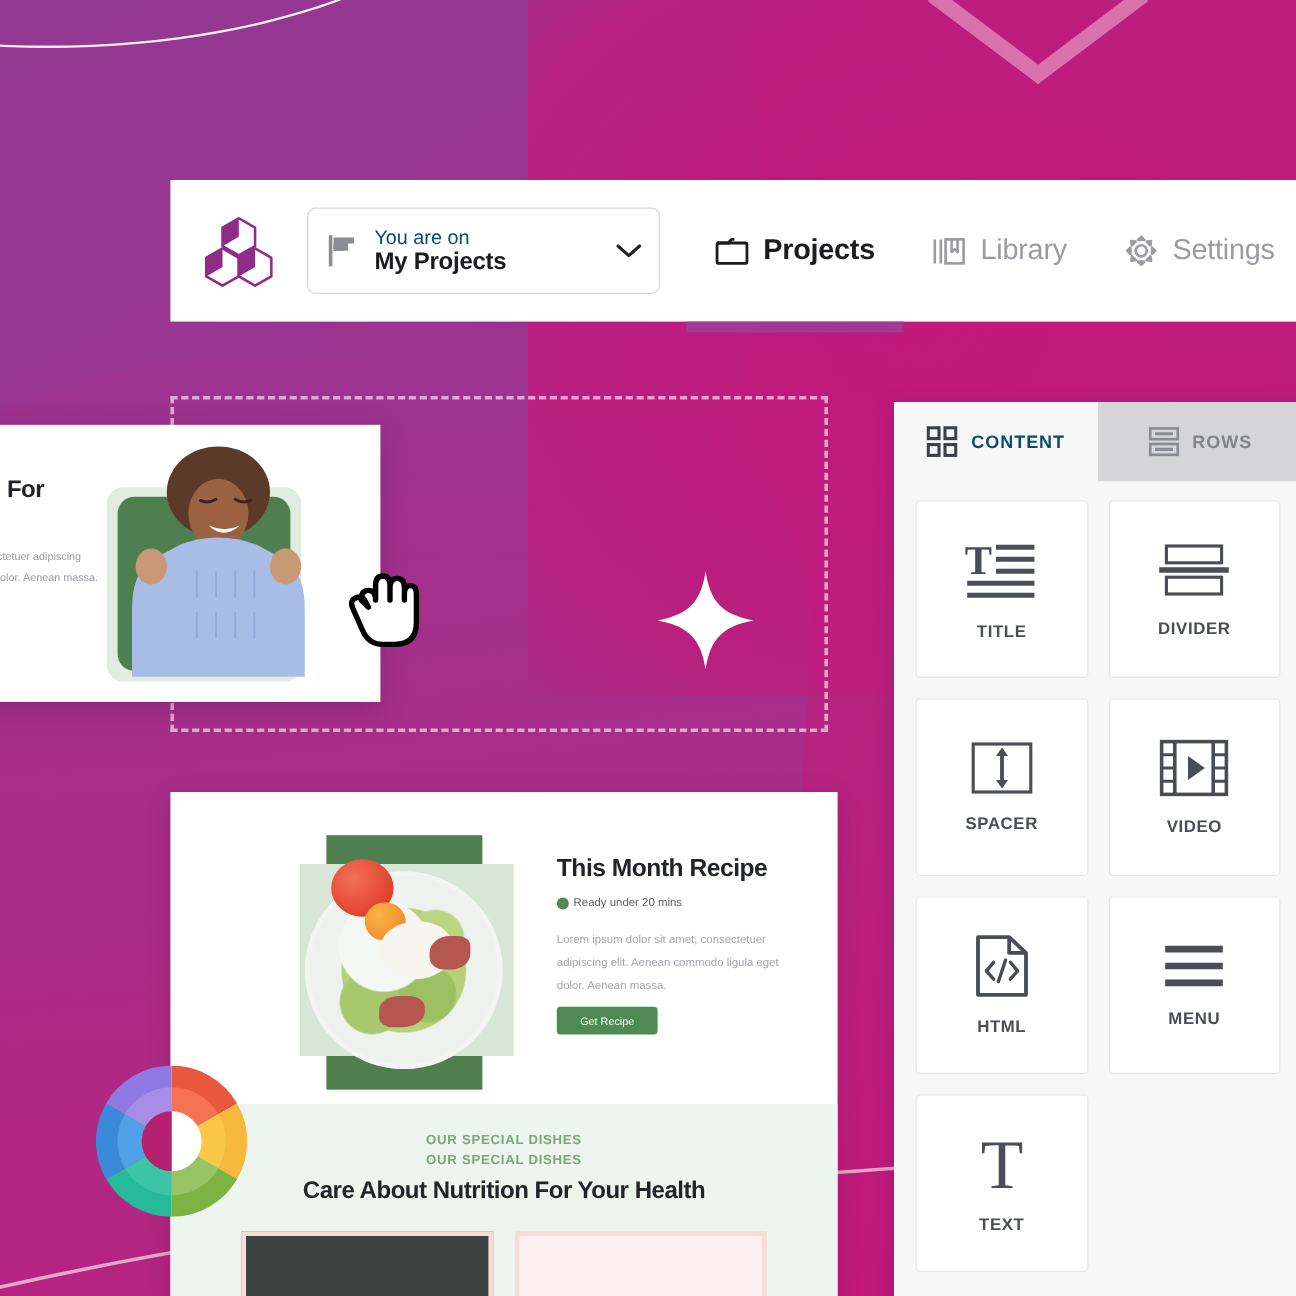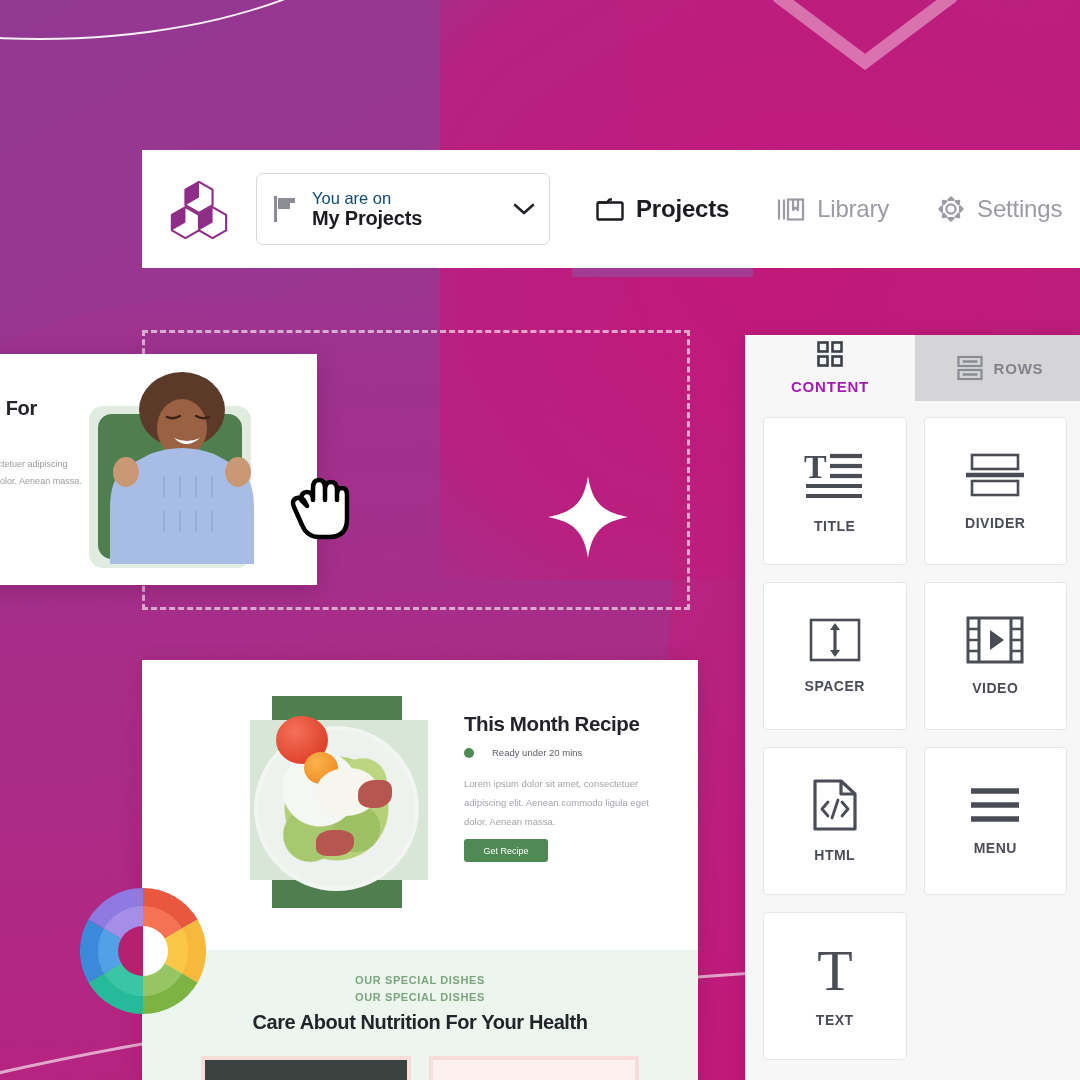--- a/index.html
+++ b/index.html
@@ -122,21 +122,21 @@
   }
 
   
   .card-canvas {
     position: absolute; left: 142px; top: 660px;
     width: 556px; height: 430px;
     background: #ffffff;
     box-shadow: 0 4px 20px rgba(60,0,45,.16);
     z-index: 5; overflow: hidden;
   }
-  .rc-top { display: flex; padding: 28px 0 0 0; height: 290px; border-radius: 11px; }
+  .rc-top { display: flex; padding: 28px 0 0 0; height: 260px; border-radius: 11px; }
   .rc-img-wrap { position: relative; width: 200px; margin-left: 96px; flex: none; }
   .rc-green-block {
     position: absolute; left: 34px; top: 8px;
     width: 130px; height: 212px; background: #4f7f4f;
   }
   .rc-green-soft {
     position: absolute; left: 12px; top: 32px;
     width: 178px; height: 160px; background: #d8e6d8;
   }
   .bowl {
@@ -170,21 +170,21 @@
     width: 34px; height: 28px; border-radius: 50% 30% 48% 36%;
     background: #b6574f;
   }
   .bowl .ham2 {
     position: absolute; left: 62px; top: 104px;
     width: 38px; height: 26px; border-radius: 44% 36% 50% 30%;
     background: #b6574f;
   }
   .rc-text { padding: 24px 26px 0 26px; flex: 1; }
   .rc-title { font-size: 20.5px; font-weight: bold; color: #22242a; letter-spacing: -.4px; }
-  .rc-meta { display: flex; align-items: center; gap: 18px; margin-top: 11px; }
+  .rc-meta { display: flex; align-items: center; gap: 4px; margin-top: 11px; }
   .rc-meta-dot { width: 10px; height: 10px; border-radius: 50%; background: #4f8a55; flex: none; }
   .rc-meta-text { font-size: 9.5px; color: #5c5c66; }
   .rc-body { font-size: 9.5px; color: #a3a3ab; line-height: 2.0; margin-top: 16px; }
   .rc-btn {
     margin-top: 8px; width: 84px; height: 23px;
     background: #4f8a55; border-radius: 3px;
     display: flex; align-items: center; justify-content: center;
     font-size: 9px; color: #ffffff;
   }
   .rc-bottom { background: #edf5ef; padding: 22px 0 0 0; text-align: center; height: 170px; }
@@ -204,21 +204,21 @@
     background: #f7f7f8;
     box-shadow: 0 3px 18px rgba(60,0,45,.18);
     z-index: 11;
   }
   .panel-tabs { display: flex; height: 66px; }
   .panel-tab {
     flex: 1; display: flex; align-items: center; justify-content: center; gap: 11px;
     font-size: 15px; font-weight: bold; letter-spacing: .8px;
     cursor: pointer;
   }
-  .panel-tab.active { background: #f7f7f8; color: #a21caf; flex-direction: column; }
+  .panel-tab.active { background: #f7f7f8; color: #0c4a6e; }
   .panel-tab.inactive { background: #d5d5d8; color: #82848c; }
   .tiles { display: grid; grid-template-columns: 1fr 1fr; gap: 17px; padding: 16px 18px; }
   .tile {
     background: #ffffff; border: 1px solid #e6e6e9; border-radius: 4px;
     height: 148px;
     display: flex; flex-direction: column; align-items: center; justify-content: center;
     gap: 16px; cursor: pointer;
   }
   .tile-label { font-size: 14px; font-weight: bold; letter-spacing: .5px; color: #4a4d55; }
   .tile svg { display: block; }

